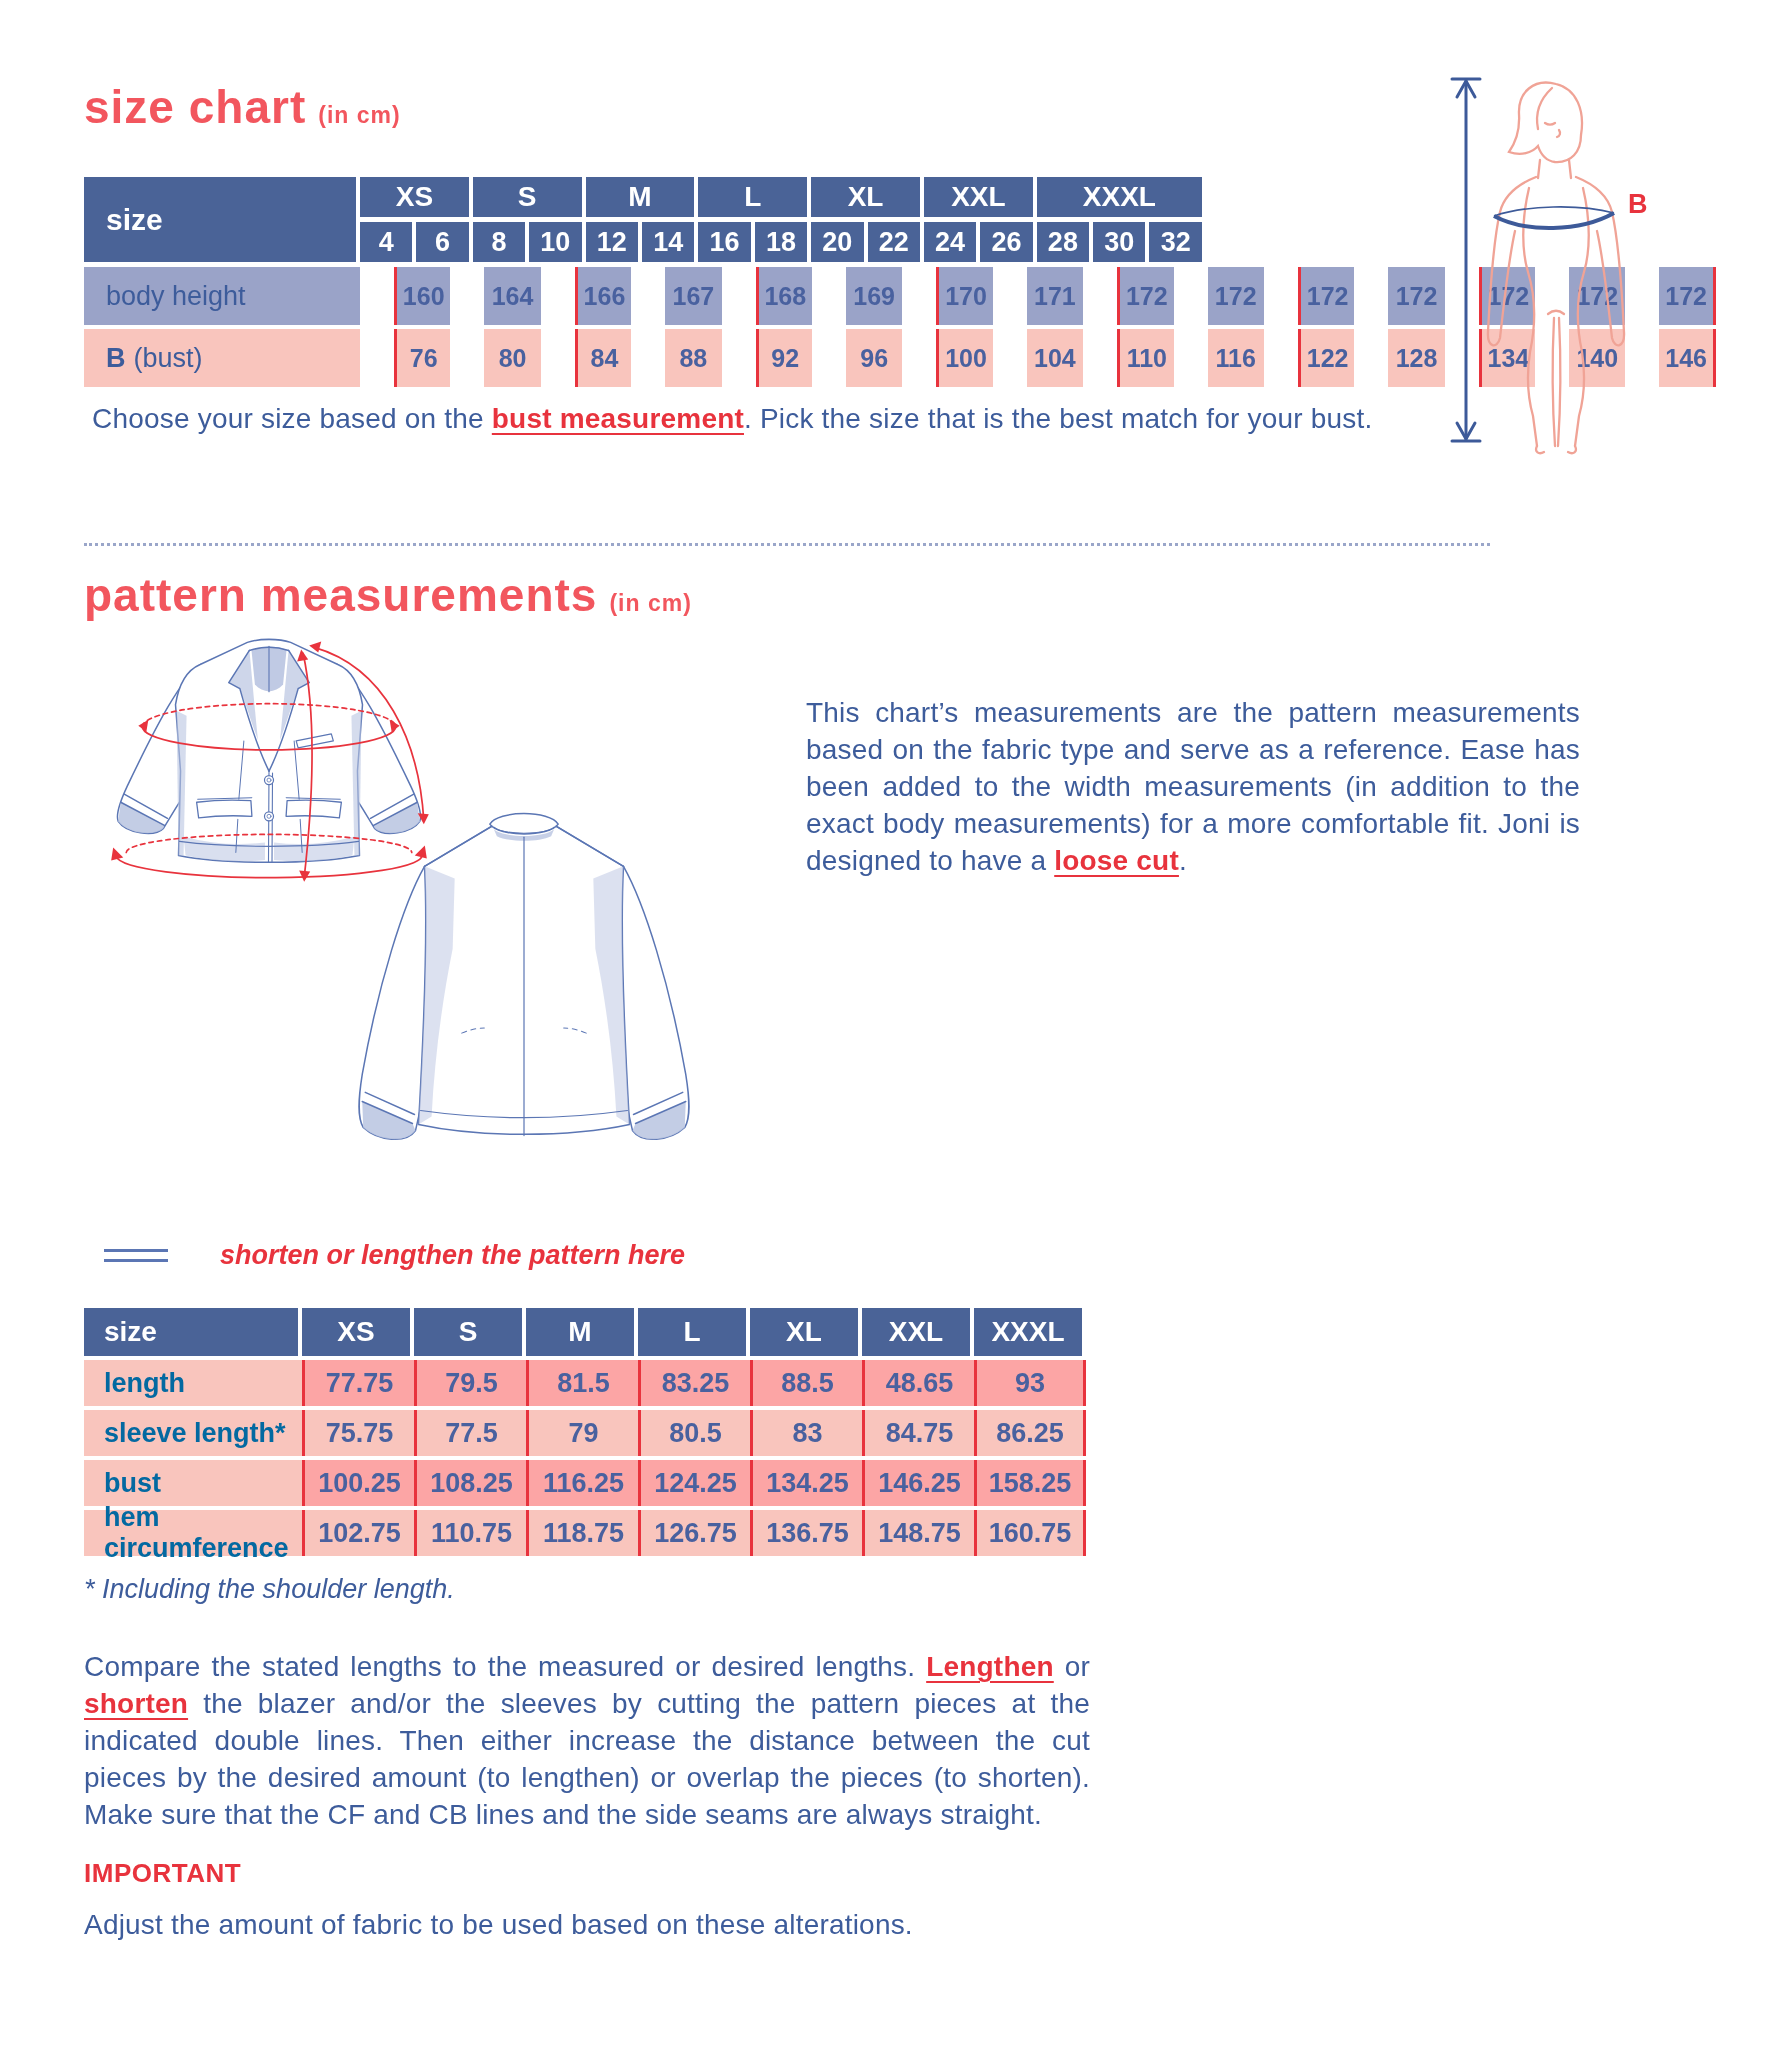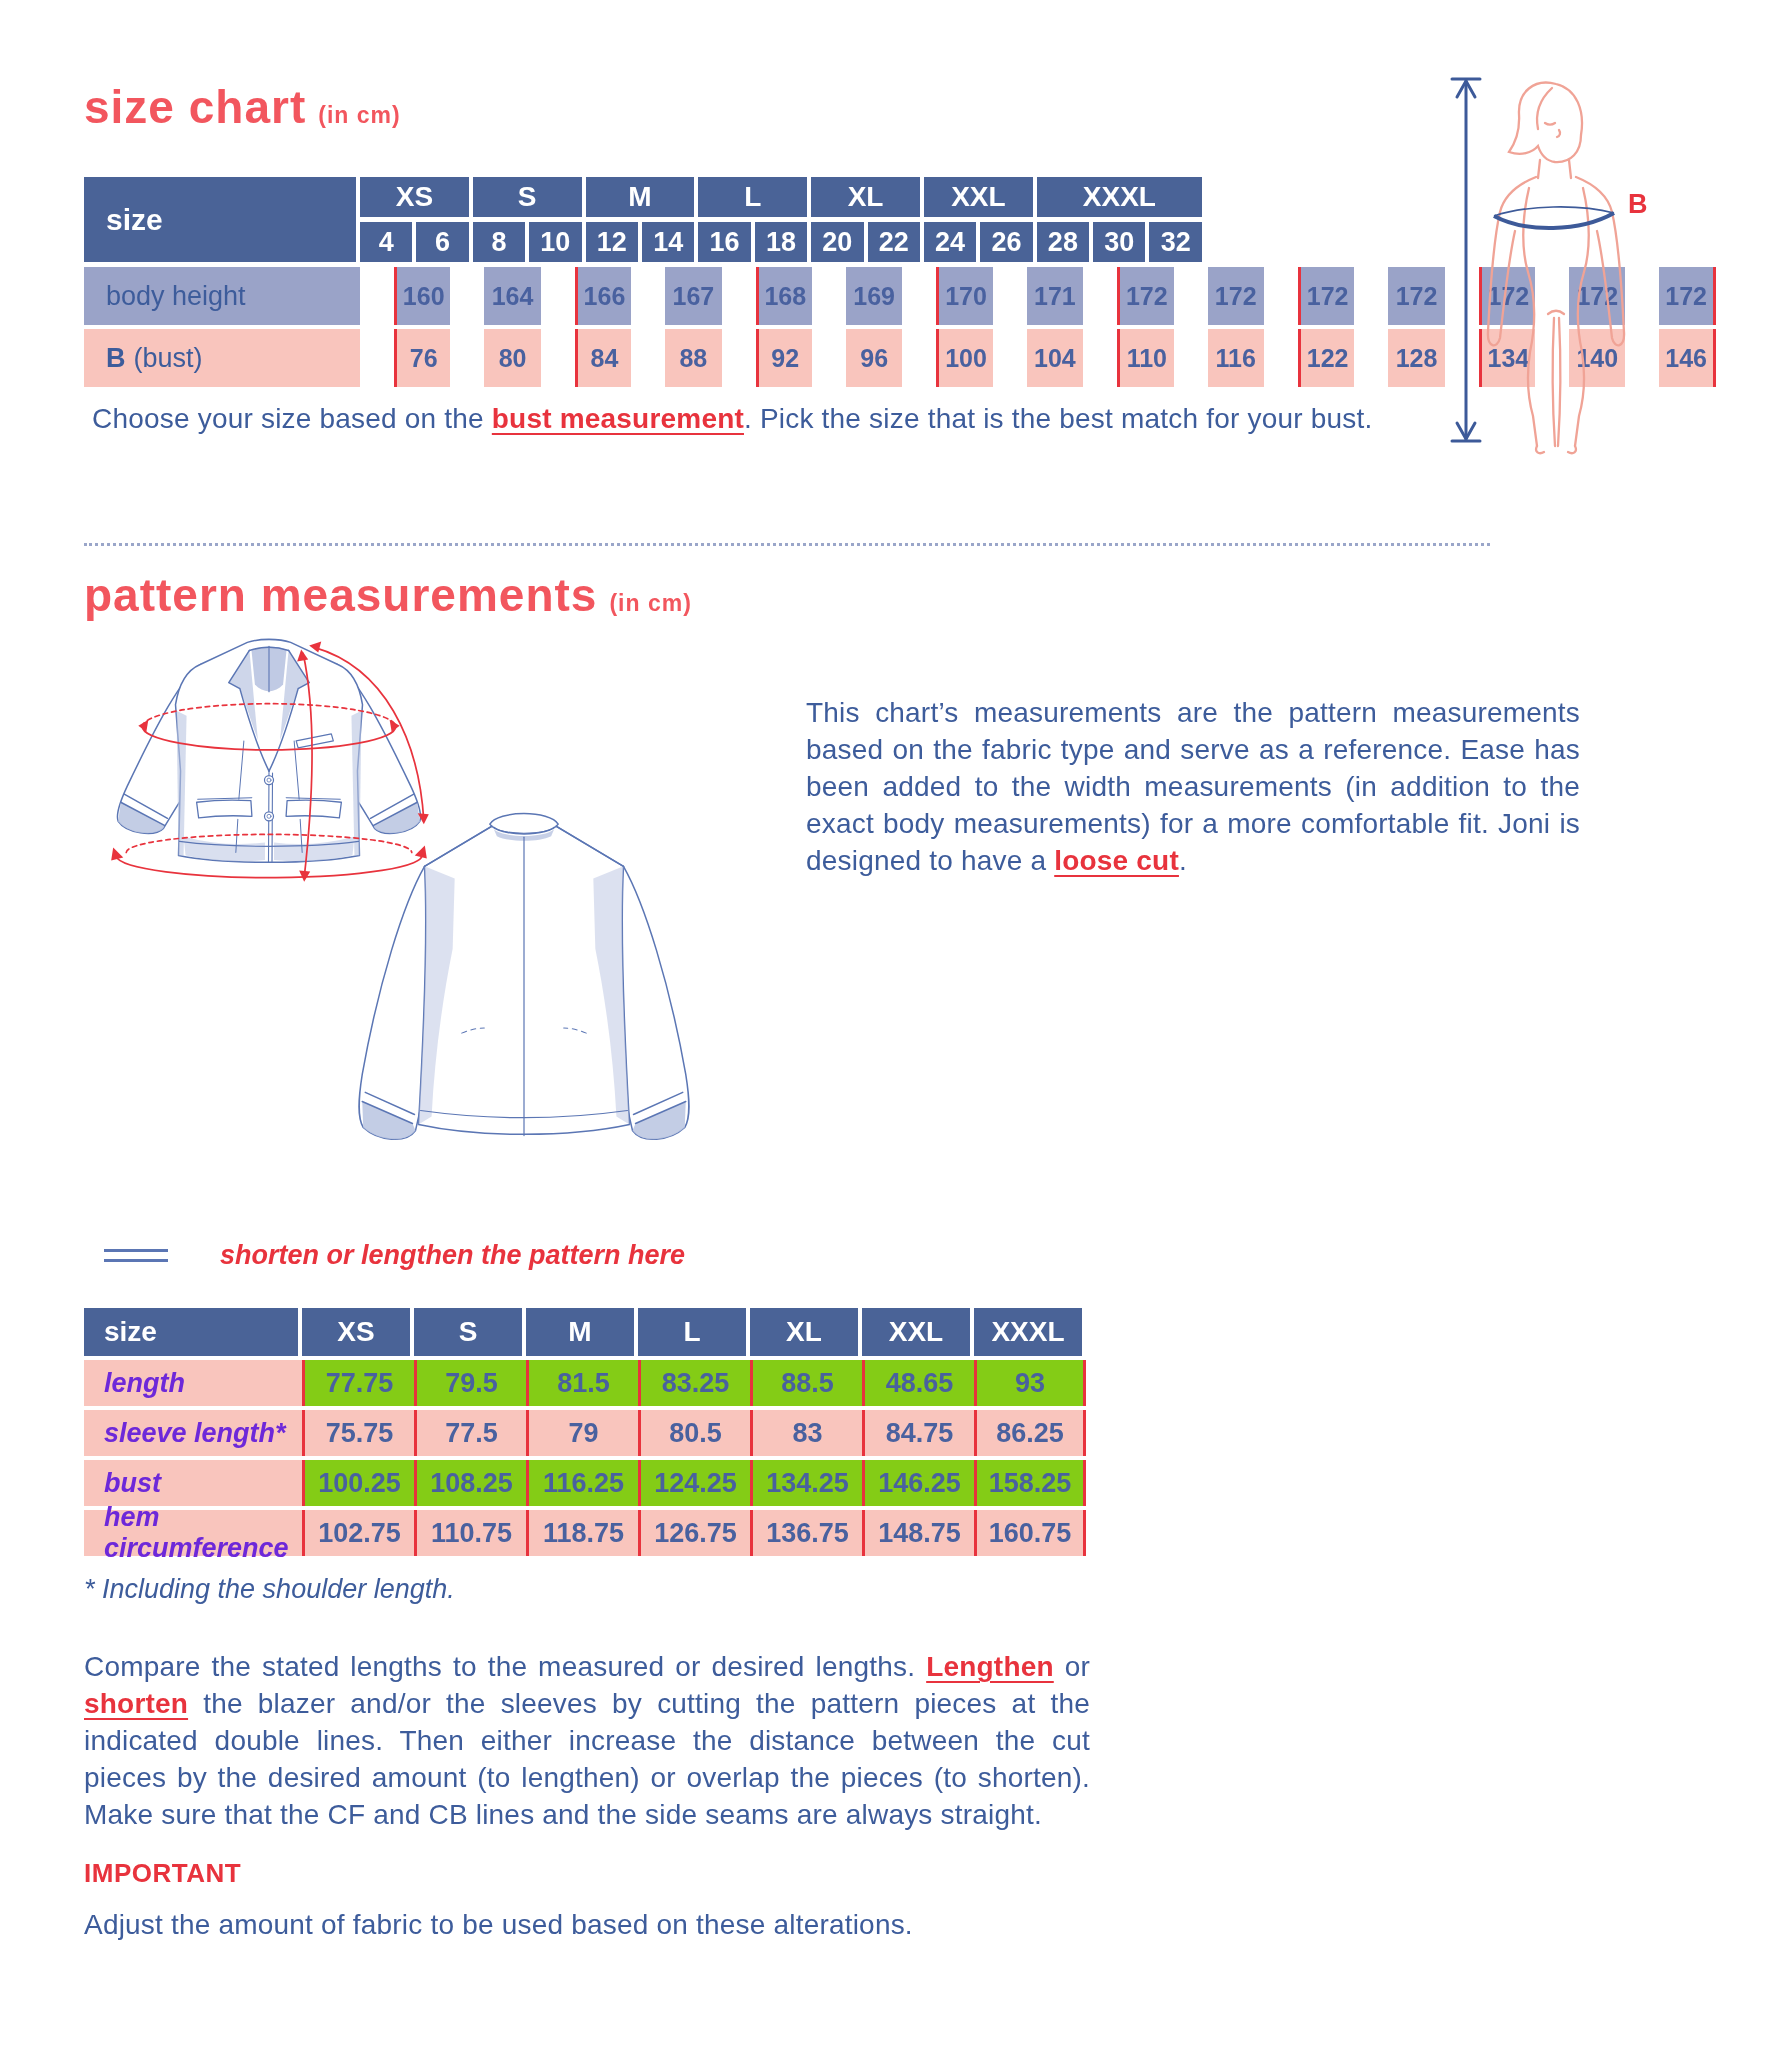--- a/index.html
+++ b/index.html
@@ -41,25 +41,25 @@
   .re{border-right:3px solid var(--red);}
 
   
   #t2{left:84px;top:1308px;}
   .t2-head{display:flex;margin-bottom:4px;}
   .t2-corner{width:214px;margin-right:4px;height:48px;background:var(--header-blue);color:#fff;font-weight:bold;
              font-size:28px;display:flex;align-items:center;padding-left:20px;box-sizing:border-box;}
   .t2-col{width:108px;margin-right:4px;height:48px;background:var(--header-blue);color:#fff;font-weight:bold;
           font-size:28px;display:flex;align-items:center;justify-content:center;box-sizing:border-box;}
   .t2-row{display:flex;margin-bottom:4px;}
-  .t2-label{width:218px;height:46px;background:var(--pink);color:#6d28d9;font-weight:bold;font-size:27px;
-            display:flex;align-items:center;padding-left:20px;box-sizing:border-box;font-style:italic;}
+  .t2-label{width:218px;height:46px;background:var(--pink);color:#0369a1;font-weight:bold;font-size:27px;
+            display:flex;align-items:center;padding-left:20px;box-sizing:border-box;}
   .t2-val{width:112px;height:46px;display:flex;align-items:center;justify-content:center;font-weight:bold;
           font-size:27px;color:#49619f;box-sizing:border-box;border-left:3px solid var(--red);}
-  .t2-row.white .t2-val{background:#84cc16;}
+  .t2-row.white .t2-val{background:#fca5a5;}
   .t2-row.pink .t2-val{background:var(--pink);}
 
   #divider{border-top:3px dotted #9aa6c9;width:1406px;}
   .legend{display:flex;align-items:center;}
   .legend-lines{width:64px;margin-right:52px;}
   .legend-lines div{height:3px;background:var(--jline);margin:7px 0;}
   .legend-text{color:var(--red);font-weight:bold;font-style:italic;font-size:27px;}
   #footnote{font-style:italic;font-size:27px;color:var(--ink);}
   #important{color:var(--red);font-weight:bold;font-size:26px;letter-spacing:0.5px;}
 </style>

